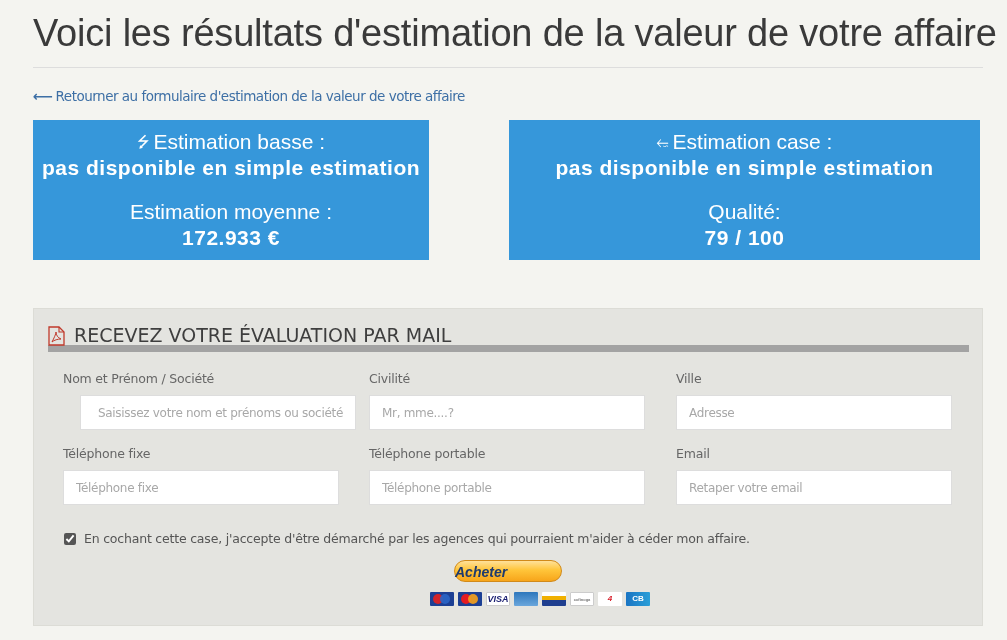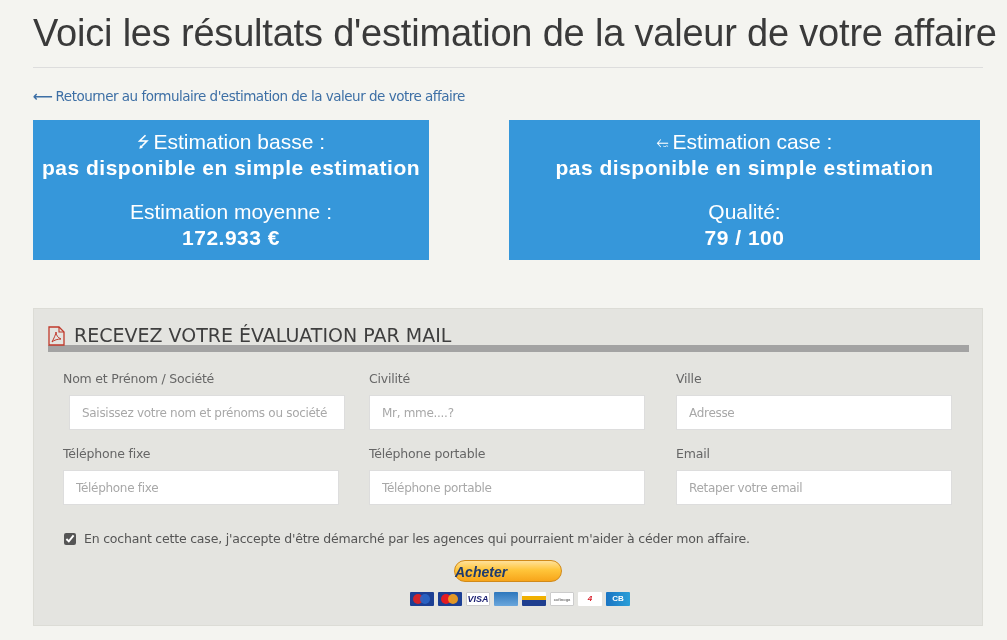--- a/index.html
+++ b/index.html
@@ -30,21 +30,21 @@
 
   .field-label { position: absolute; font-family: "DejaVu Sans", sans-serif; font-size: 12.5px; color: #666; letter-spacing: -0.2px; }
   .field-input { position: absolute; width: 276px; height: 35px; background: #fff; border: 1px solid #ddd; padding: 0 12px; font-family: "DejaVu Sans", sans-serif; font-size: 12px; color: #555; outline: none; letter-spacing: -0.3px; }
   .field-input::placeholder { color: #a8a8a8; }
 
   .consent { position: absolute; left: 30px; top: 222px; display: flex; align-items: center; font-family: "DejaVu Sans", sans-serif; font-size: 12.5px; color: #555; letter-spacing: -0.2px; }
   .consent input { width: 12px; height: 12px; margin-right: 8px; accent-color: #555; }
 
   .buy-btn { position: absolute; left: 420px; top: 251px; width: 108px; height: 22px; border-radius: 13px; border: 1px solid #d18a1a; background: linear-gradient(#ffe19a 0%, #ffc53a 45%, #f7a51a 100%); font-family: "Liberation Sans", sans-serif; font-weight: bold; font-style: italic; font-size: 14px; color: #1e3a6e; text-align: left; line-height: 23px; cursor: pointer; }
 
-  .cards { position: absolute; left: 376px; top: 283px; display: flex; gap: 4px; }
+  .cards { position: absolute; left: 396px; top: 283px; display: flex; gap: 4px; }
   .card { width: 24px; height: 14px; border-radius: 1px; position: relative; overflow: hidden; font-size: 6px; font-weight: bold; font-family: "Liberation Sans", sans-serif; color: #fff; text-align: center; line-height: 14px; }
   .card.maestro { background: #1c3f94; }
   .card.mastercard { background: #1c3f94; }
   .card.mastercard::before { content: ""; position: absolute; left: 3px; top: 2px; width: 10px; height: 10px; border-radius: 50%; background: #e31b23; }
   .card.mastercard::after { content: ""; position: absolute; left: 10px; top: 2px; width: 10px; height: 10px; border-radius: 50%; background: #f7a11a; opacity: 0.9; }
   .card.maestro::before { content: ""; position: absolute; left: 3px; top: 2px; width: 10px; height: 10px; border-radius: 50%; background: #d1242a; }
   .card.maestro::after { content: ""; position: absolute; left: 10px; top: 2px; width: 10px; height: 10px; border-radius: 50%; background: #2a64c5; opacity: 0.9; }
   .card.visa { background: #fff; color: #1a1f71; font-size: 9px; font-style: italic; border: 1px solid #ccc; line-height: 12px; }
   .card.amex { background: linear-gradient(#2e77bc, #6aa6dc); }
   .card.aurore { background: linear-gradient(#fff 0%, #fff 30%, #f0b000 30%, #f0b000 55%, #1f3e8f 55%); }
@@ -81,21 +81,21 @@
   <div class="mail-header">
     <svg class="pdf-icon" viewBox="0 0 17 20">
       <path d="M1 1 H11 L16 6 V19 H1 Z" fill="none" stroke="#c0392b" stroke-width="1.3"></path>
       <path d="M11 1 V6 H16" fill="none" stroke="#c0392b" stroke-width="1.1"></path>
       <path d="M4 16 C6 12 8 8 8 6 C8 9 10 12 13 13 C10 13 6 14 4 16 Z" fill="none" stroke="#c0392b" stroke-width="1"></path>
     </svg>
     <span class="mail-title">RECEVEZ VOTRE ÉVALUATION PAR MAIL</span>
   </div>
 
   <label class="field-label" style="left:29px;top:62px;">Nom et Prénom / Société</label>
-  <input class="field-input" style="left: 35px; top: 86px;" type="text" placeholder="Saisissez votre nom et prénoms ou société">
+  <input class="field-input" style="left: 46px; top: 86px; text-align: right;" type="text" placeholder="Saisissez votre nom et prénoms ou société">
 
   <label class="field-label" style="left:335px;top:62px;">Civilité</label>
   <input class="field-input" style="left: 335px; top: 86px;" type="text" placeholder="Mr, mme....?">
 
   <label class="field-label" style="left:642px;top:62px;">Ville</label>
   <input class="field-input" style="left: 642px; top: 86px;" type="text" placeholder="Adresse">
 
   <label class="field-label" style="left:29px;top:137px;">Téléphone fixe</label>
   <input class="field-input" style="left: 29px; top: 161px;" type="text" placeholder="Téléphone fixe">
 

